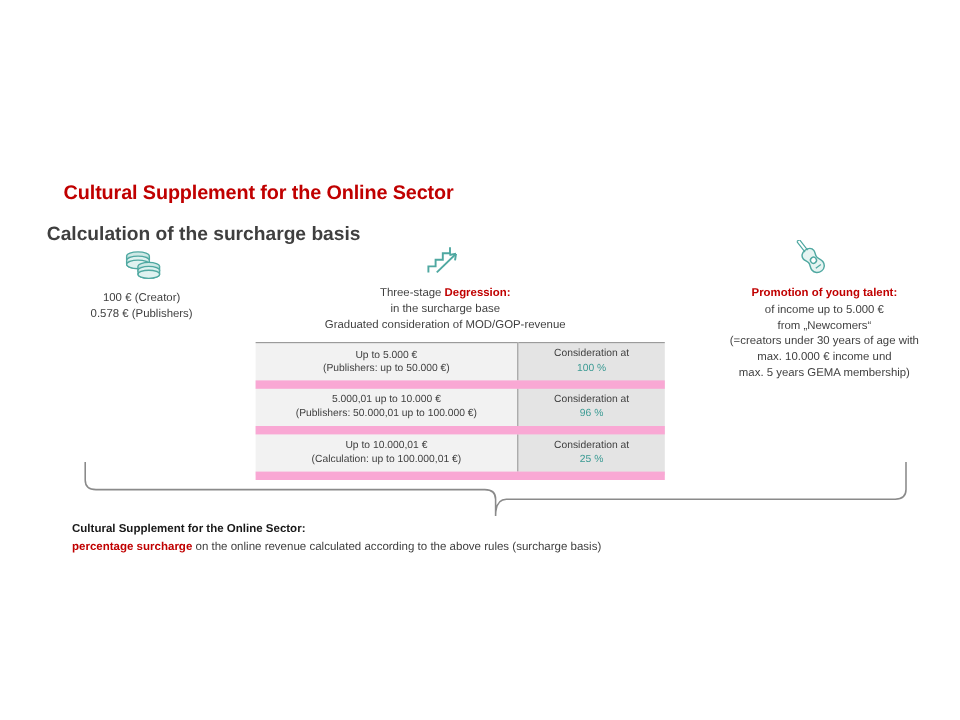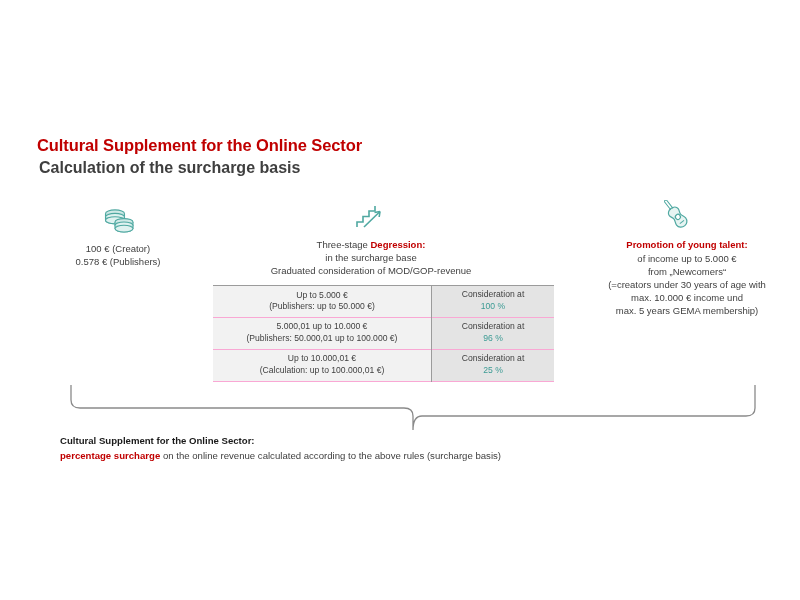--- a/index.html
+++ b/index.html
@@ -29,21 +29,21 @@
     left: 37px;
     top: 136px;
     width: 520px;
   }
   #page-title {
     font-size: 16.5px;
     font-weight: bold;
     color: #C00000;
     letter-spacing: -0.1px;
     line-height: 1.15;
-    margin: 0;
+    margin: 16px;
   }
   #page-subtitle {
     font-size: 16px;
     font-weight: bold;
     color: #3f3f3f;
     margin: 4px 0 0 2px;
     line-height: 1.15;
   }
 
   
@@ -96,21 +96,21 @@
   
   #degression-table {
     position: absolute;
     left: 213px;
     top: 285px;
     width: 316px;
     border-collapse: collapse;
     table-layout: fixed;
   }
   #degression-table tr {
-    border-bottom: 1px solid #f9a8d4;
+    border-bottom: 7px solid #f9a8d4;
   }
   #degression-table tr:first-child {
     border-top: 1px solid #9b9b9b;
   }
   #degression-table td {
     padding: 3px 6px 4px 6px;
     font-size: 8.6px;
     line-height: 1.33;
     text-align: center;
     vertical-align: middle;

